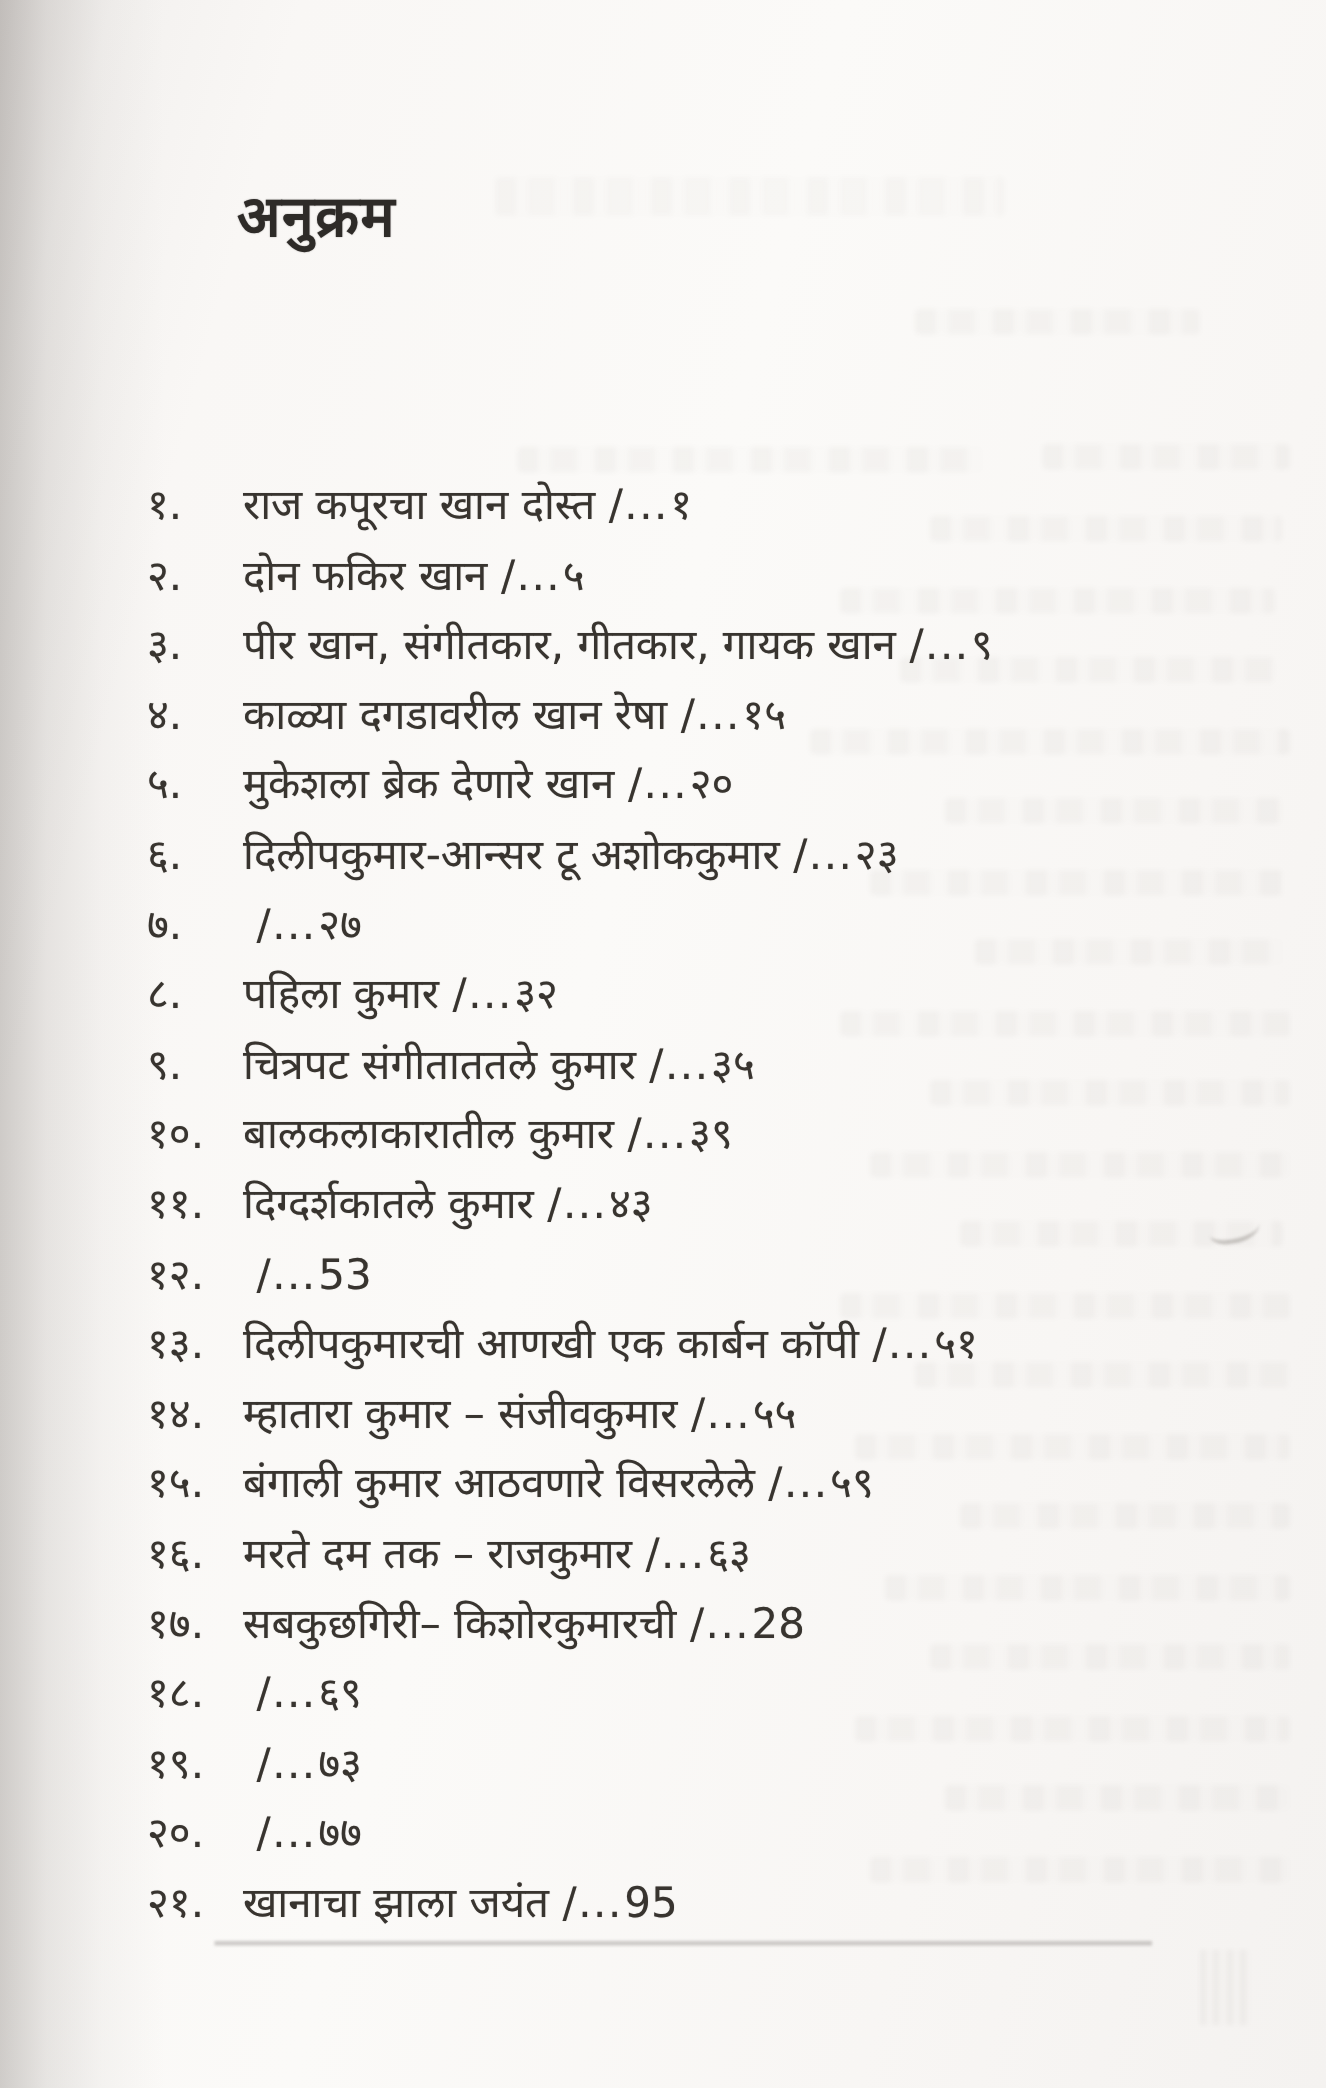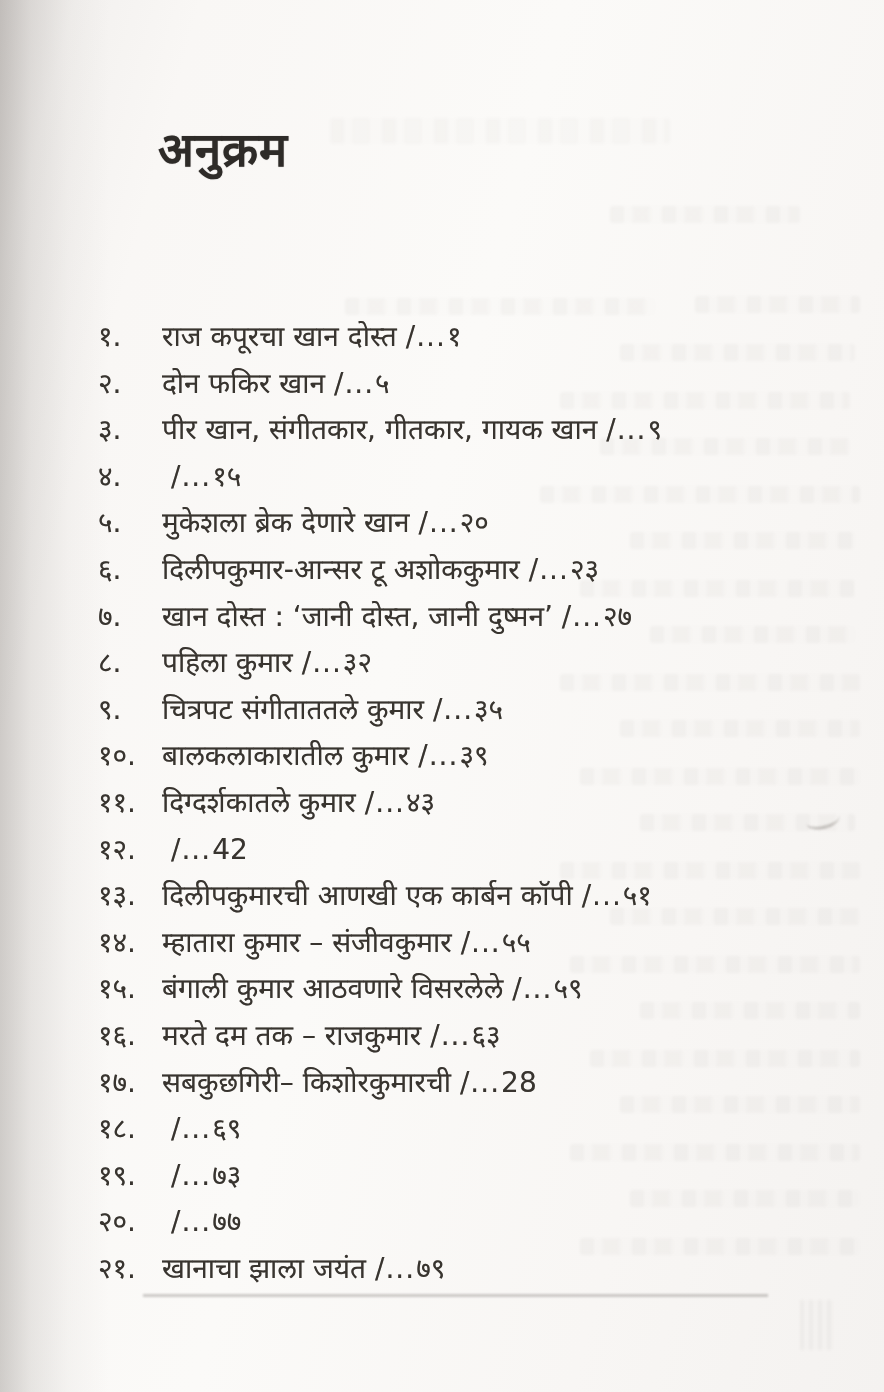--- a/index.html
+++ b/index.html
@@ -37,21 +37,21 @@
       rgba(110, 103, 97, 0.14) 28%,
       rgba(120, 113, 107, 0.05) 62%,
       rgba(120, 113, 107, 0) 100%);
     pointer-events: none;
   }
   .heading {
     position: absolute;
     left: 158px;
     top: 116px;
     margin: 0;
-    font-size: 47px;
+    font-size: 38px;
     font-weight: 700;
     letter-spacing: 1px;
     color: #2e2b28;
     text-shadow: 0 0 1px rgba(46,43,40,0.45);
   }
   .toc {
     position: absolute;
     left: 98px;
     top: 314px;
     margin: 0;
@@ -184,41 +184,41 @@
 
       <li class="toc-row">
         <span class="num">३.</span>
         <span class="title">पीर खान, संगीतकार, गीतकार, गायक खान</span>
         <span class="sep">/...</span>
         <span class="pg">९</span>
       </li>
 
       <li class="toc-row">
         <span class="num">४.</span>
+        <span class="title">काळ्या दगडावरील खान रेषा</span>
         <span class="sep">/...</span>
         <span class="pg">१५</span>
       </li>
 
       <li class="toc-row">
         <span class="num">५.</span>
         <span class="title">मुकेशला ब्रेक देणारे खान</span>
         <span class="sep">/...</span>
         <span class="pg">२०</span>
       </li>
 
       <li class="toc-row">
         <span class="num">६.</span>
         <span class="title">दिलीपकुमार-आन्सर टू अशोककुमार</span>
         <span class="sep">/...</span>
         <span class="pg">२३</span>
       </li>
 
       <li class="toc-row">
         <span class="num">७.</span>
-        <span class="title">खान दोस्त : ‘जानी दोस्त, जानी दुष्मन’</span>
         <span class="sep">/...</span>
         <span class="pg">२७</span>
       </li>
 
       <li class="toc-row">
         <span class="num">८.</span>
         <span class="title">पहिला कुमार</span>
         <span class="sep">/...</span>
         <span class="pg">३२</span>
       </li>
@@ -240,21 +240,21 @@
       <li class="toc-row">
         <span class="num">११.</span>
         <span class="title">दिग्दर्शकातले कुमार</span>
         <span class="sep">/...</span>
         <span class="pg">४३</span>
       </li>
 
       <li class="toc-row">
         <span class="num">१२.</span>
         <span class="sep">/...</span>
-        <span class="pg">42</span>
+        <span class="pg">53</span>
       </li>
 
       <li class="toc-row">
         <span class="num">१३.</span>
         <span class="title">दिलीपकुमारची आणखी एक कार्बन कॉपी</span>
         <span class="sep">/...</span>
         <span class="pg">५१</span>
       </li>
 
       <li class="toc-row">
@@ -300,21 +300,21 @@
       <li class="toc-row">
         <span class="num">२०.</span>
         <span class="sep">/...</span>
         <span class="pg">७७</span>
       </li>
 
       <li class="toc-row">
         <span class="num">२१.</span>
         <span class="title">खानाचा झाला जयंत</span>
         <span class="sep">/...</span>
-        <span class="pg">७९</span>
+        <span class="pg">95</span>
       </li>
     </ol>
 
   <div class="corner-mark"></div>
   <div class="bottom-rule"></div>
   <div class="bottom-blob"></div>
 
 </div>
 
 </body></html>

